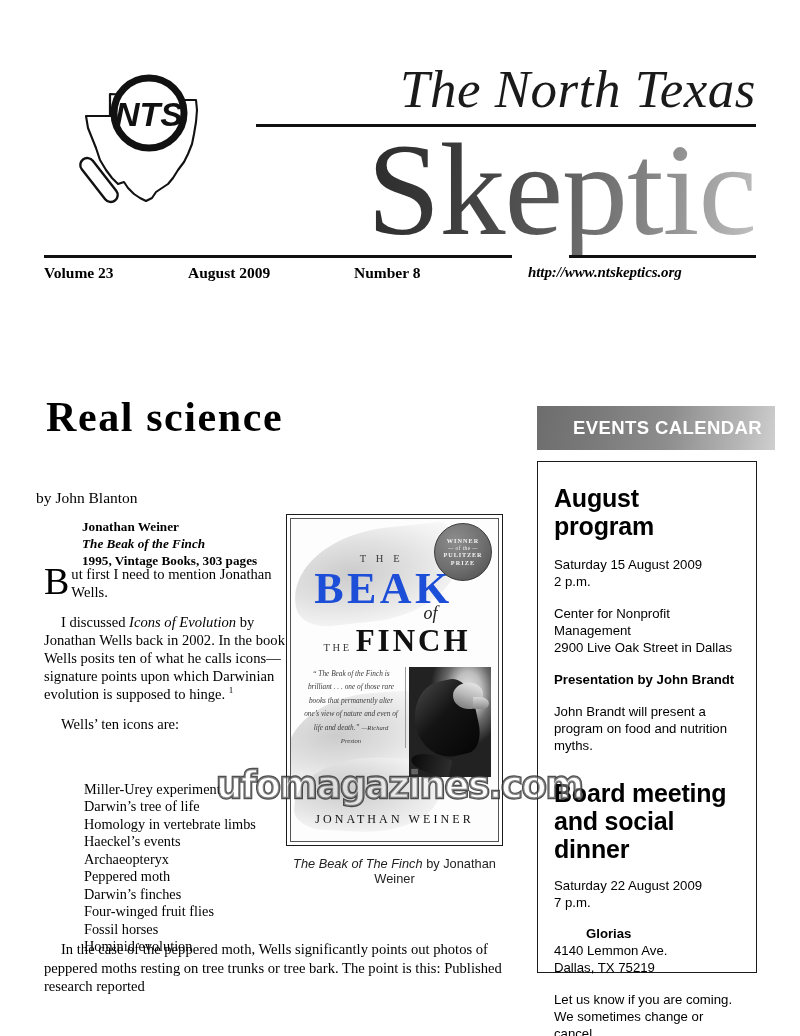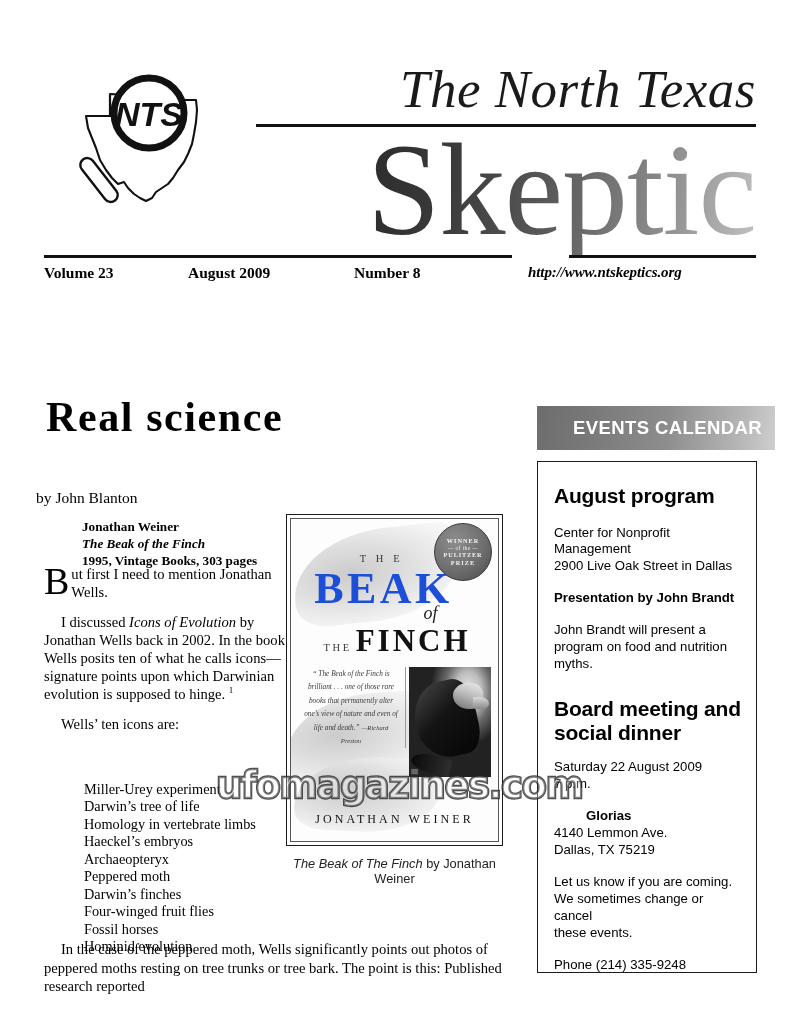--- a/index.html
+++ b/index.html
@@ -346,21 +346,21 @@
     width: 220px;
     height: 512px;
     border: 1px solid #1c1c1c;
     background: #ffffff;
     box-sizing: border-box;
     font-family: "Liberation Sans", "DejaVu Sans", sans-serif;
     padding: 22px 14px 10px 16px;
   }
   #events-box h3 {
     margin: 0 0 17px 0;
-    font-size: 21px;
+    font-size: 25px;
     font-weight: bold;
     letter-spacing: -0.2px;
     line-height: 1.12;
   }
   #events-box h3.second { margin-top: 24px; margin-bottom: 15px; }
   #events-box .blk {
     font-size: 13.2px;
     line-height: 1.285;
     margin-bottom: 15px;
   }
@@ -445,21 +445,21 @@
 <div id="bodycol">
   <p><span class="dropcap">B</span><span>ut first I need to mention Jonathan Wells.</span></p>
   <p class="ind"><span>I discussed </span><span class="ital">Icons of Evolution</span><span> by Jonathan Wells back in 2002.  In the book Wells posits ten of what he calls icons—signature points upon which Darwinian evolution is supposed to hinge. </span><sup class="fn">1</sup></p>
   <p class="ind">Wells’ ten icons are:</p>
 </div>
 
 <div id="iconlist">
   <div>Miller-Urey experiment</div>
   <div>Darwin’s tree of life</div>
   <div>Homology in vertebrate limbs</div>
-  <div>Haeckel’s embryos</div>
+  <div>Haeckel’s events</div>
   <div>Archaeopteryx</div>
   <div>Peppered moth</div>
   <div>Darwin’s finches</div>
   <div>Four-winged fruit flies</div>
   <div>Fossil horses</div>
   <div>Hominid evolution</div>
 </div>
 
 <div id="lastpara">In the case of the peppered moth, Wells significantly points out photos of peppered moths resting on tree trunks or tree bark.  The point is this:  Published research reported</div>
 
@@ -504,20 +504,24 @@
   <span class="ital">The Beak of The Finch</span><span> by Jonathan Weiner</span>
 </div>
 
 <div id="events-header">
   <span class="t">EVENTS CALENDAR</span>
 </div>
 
 <div id="events-box">
   <h3>August program</h3>
 
+  <div class="blk">
+    <div>Saturday 15 August 2009</div>
+    <div>2 p.m.</div>
+  </div>
 
   <div class="blk">
     <div>Center for Nonprofit</div>
     <div>Management</div>
     <div>2900 Live Oak Street in Dallas</div>
   </div>
 
   <div class="blk b">Presentation by John Brandt</div>
 
   <div class="blk">

